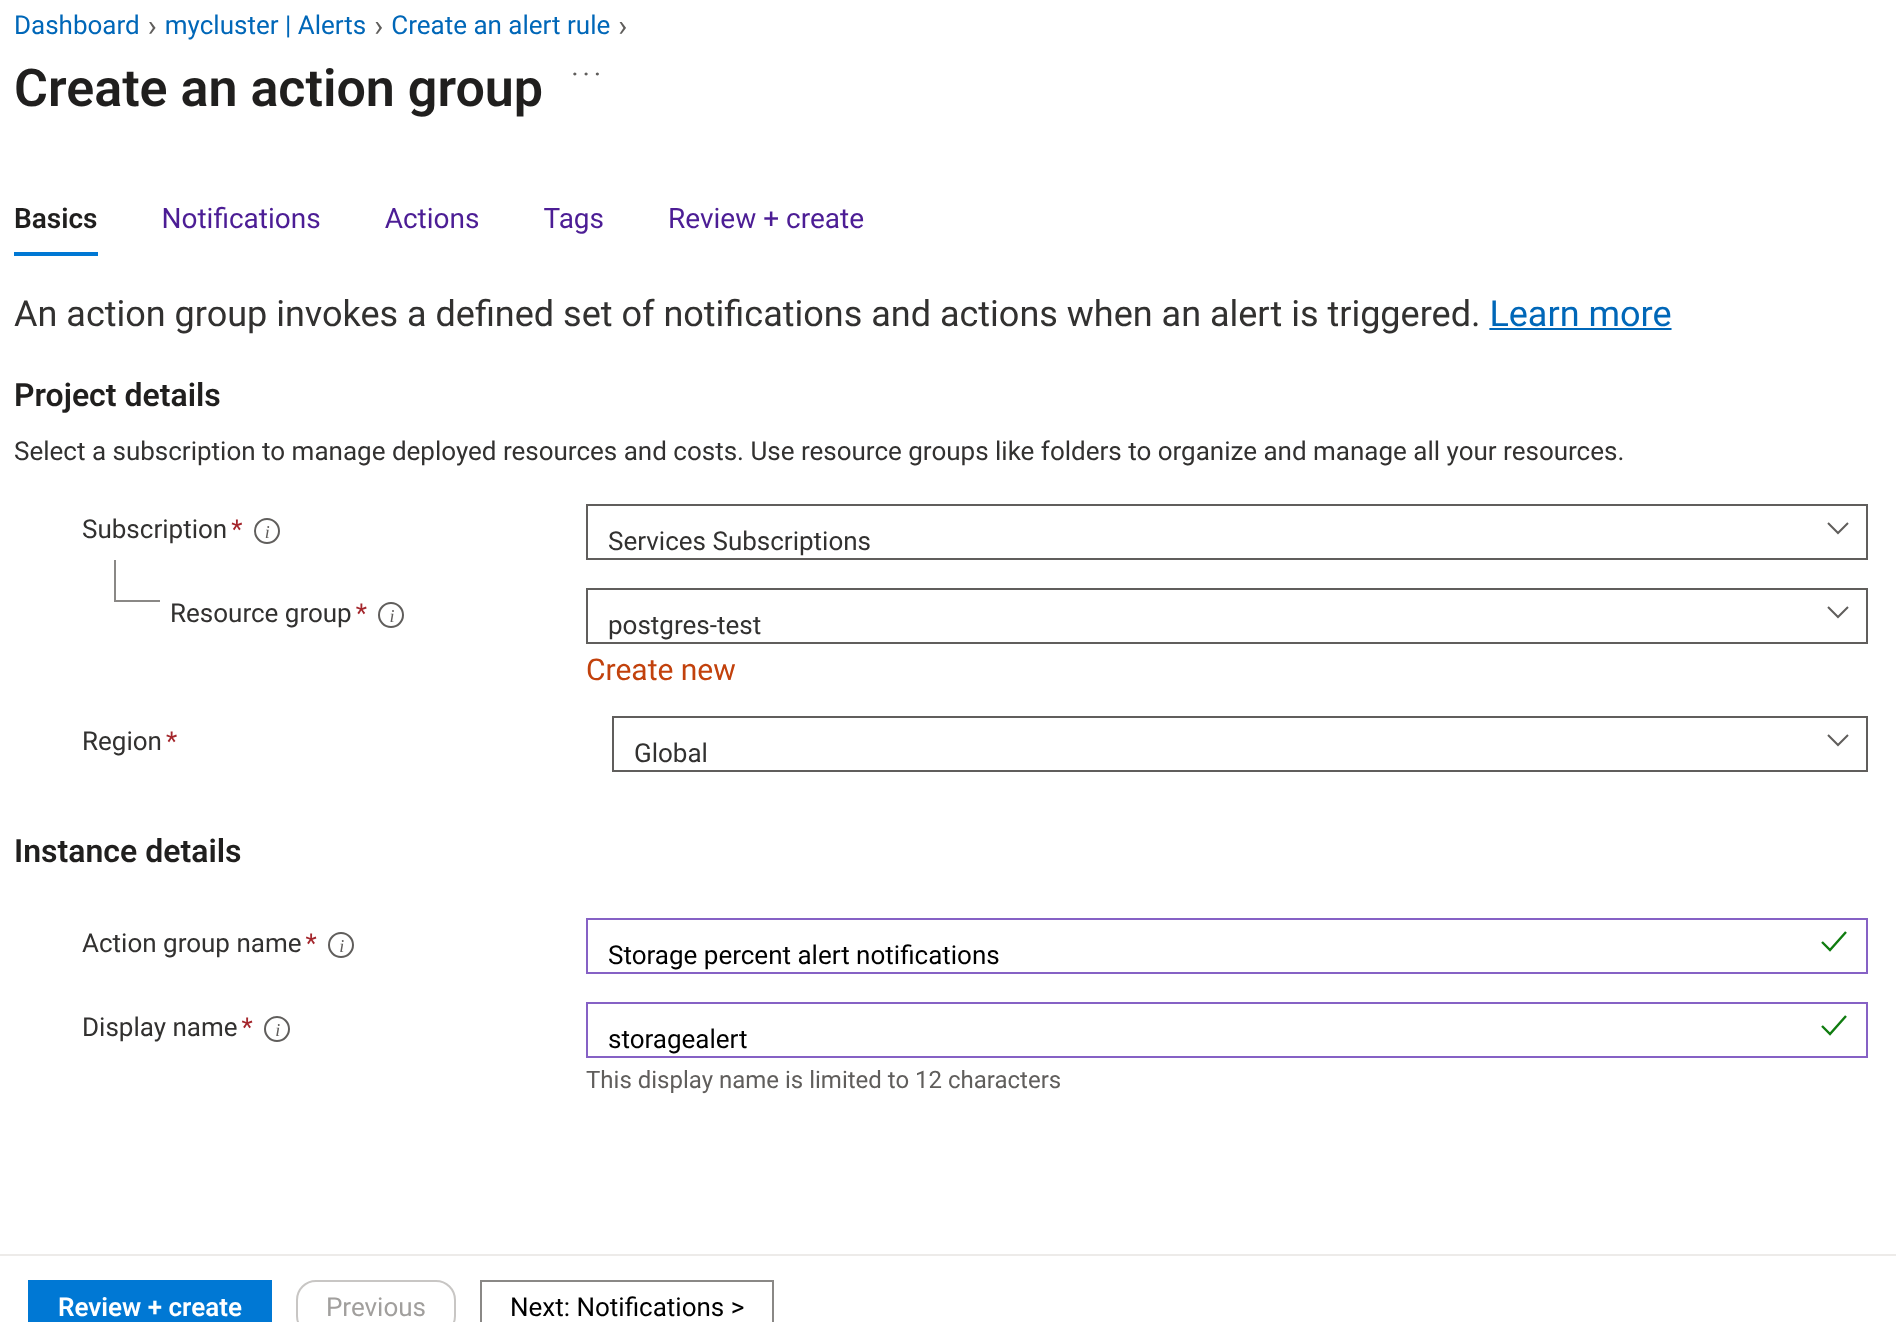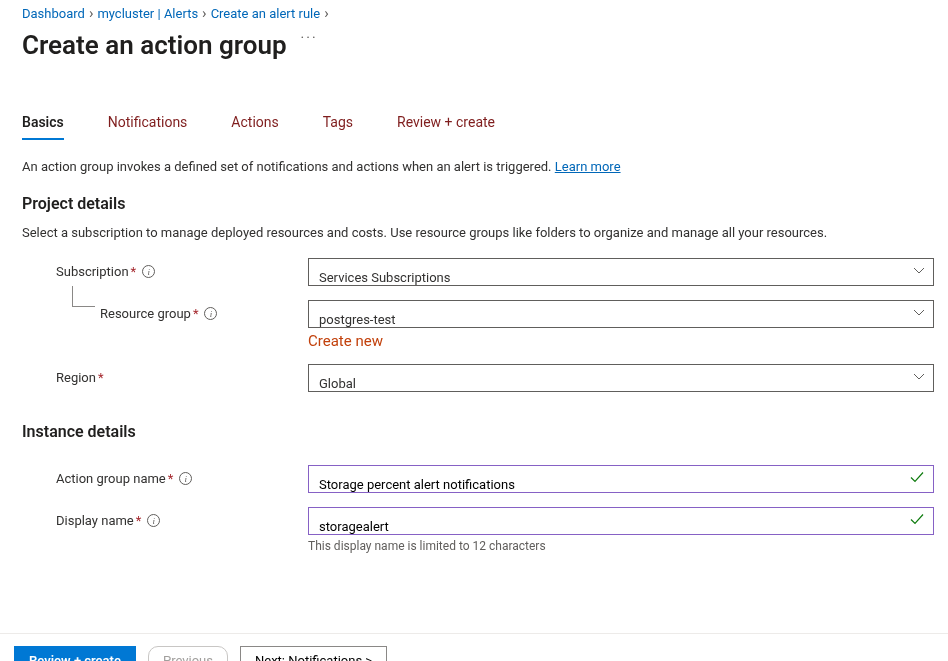--- a/index.html
+++ b/index.html
@@ -4,36 +4,36 @@
   <style>
     * { box-sizing: border-box; margin: 0; padding: 0; }
     body {
       font-family: "Segoe UI", -apple-system, BlinkMacSystemFont, Roboto, sans-serif;
       font-size: 13px;
       color: #323130;
       background: #fff;
       padding: 0;
       width: 948px;
     }
-    .page { padding: 4px 14px 0 22px; }
+    .page { padding: 4px 14px 0 7px; }
     
     .breadcrumb { display: flex; align-items: center; gap: 4px; font-size: 13px; margin-bottom: 8px; }
     .breadcrumb a { color: #0067b8; text-decoration: none; cursor: pointer; }
     .breadcrumb .sep { color: #605e5c; }
     .breadcrumb .sep::before { content: "›"; font-size: 15px; }
     
-    .title-row { display: flex; align-items: flex-start; gap: 14px; margin-bottom: 54px; }
+    .title-row { display: flex; align-items: flex-start; gap: 14px; margin-bottom: 42px; }
     h1 { font-size: 26px; font-weight: 600; color: #201f1e; }
     .more-dots { color: #605e5c; font-size: 14px; letter-spacing: 2px; cursor: pointer; }
     
-    .tabs { display: flex; gap: 44px; border-bottom: 1px solid transparent; margin-bottom: 18px; }
-    .tab { padding: 0 0 8px 0; font-size: 14px; color: #7f1d1d; cursor: pointer; }
+    .tabs { display: flex; gap: 32px; border-bottom: 1px solid transparent; margin-bottom: 18px; }
+    .tab { padding: 0 0 8px 0; font-size: 14px; color: #4c1d95; cursor: pointer; }
     .tab.active { font-weight: 600; border-bottom: 2px solid #0078d4; color: #201f1e; }
     
-    .description { font-size: 13px; margin-bottom: 20px; }
+    .description { font-size: 18px; margin-bottom: 20px; }
     .description a { color: #0067b8; text-decoration: underline; }
     h2 { font-size: 16px; font-weight: 600; margin-bottom: 12px; color: #201f1e; }
     .subdesc { font-size: 13px; margin-bottom: 18px; }
     
     .form-row { display: flex; align-items: flex-start; margin-bottom: 14px; }
     .form-label-col { width: 252px; flex-shrink: 0; display: flex; align-items: center; font-size: 13px; padding-top: 6px; margin-left: 34px; }
     .form-label-col.indented { padding-left: 44px; position: relative; }
     .form-label-col.indented::before {
       content: "";
       position: absolute;
@@ -158,21 +158,21 @@
         <span class="chevron">
           <svg viewBox="0 0 12 12">
               <path d="M1 3.5 L6 8.5 L11 3.5" fill="none" stroke="currentColor" stroke-width="1"></path>
             </svg>
         </span>
       </div>
       <a class="helper-link">Create new</a>
     </div>
   </div>
 
-  <div class="form-row" style="margin-top:6px;">
+  <div class="form-row" style="margin-top:6px;gap:13px;">
     <div class="form-label-col">
       <span>Region</span>
         <span class="required">*</span>
     </div>
     <div class="form-field-col">
       <div class="select-wrap">
         <span>Global</span>
         <span class="chevron">
           <svg viewBox="0 0 12 12">
               <path d="M1 3.5 L6 8.5 L11 3.5" fill="none" stroke="currentColor" stroke-width="1"></path>

